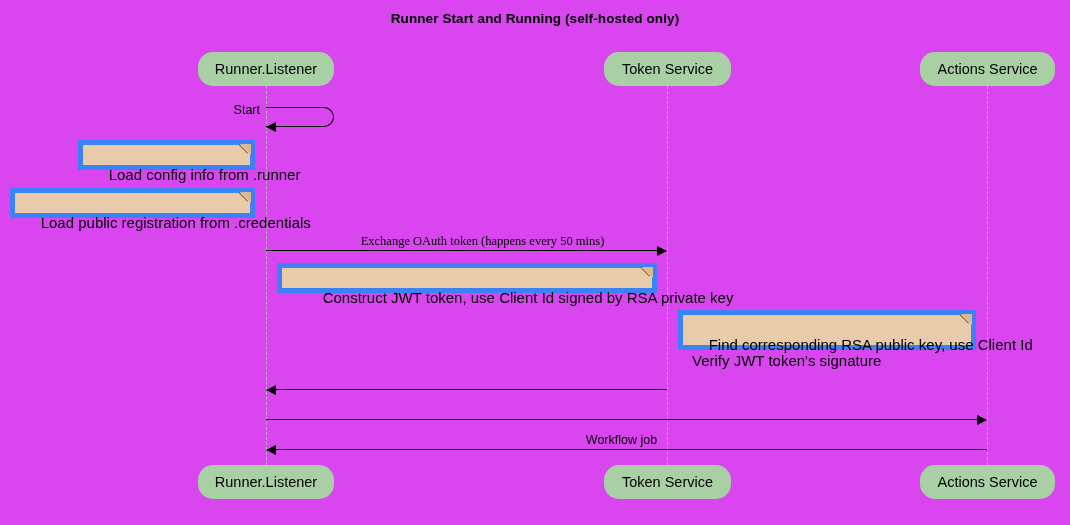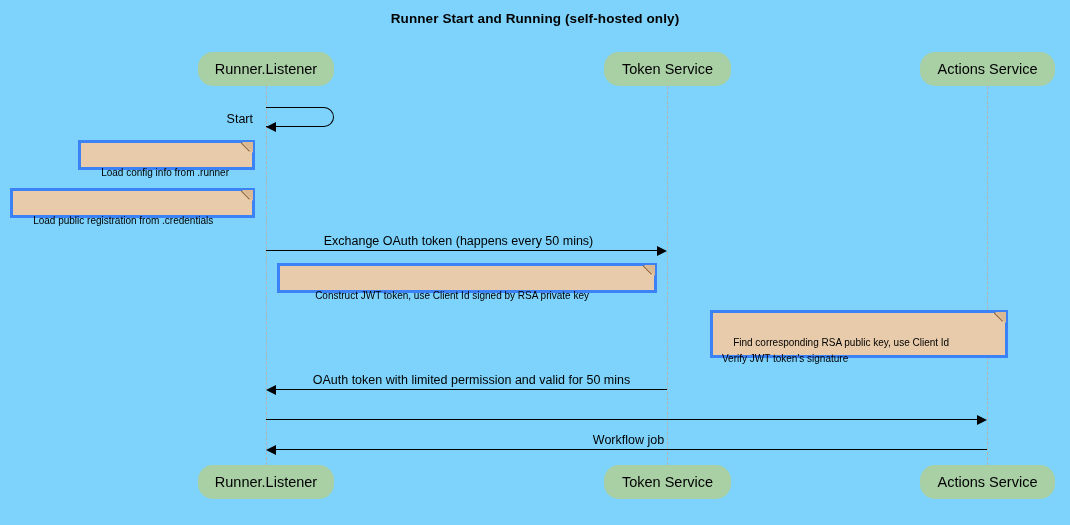--- a/index.html
+++ b/index.html
@@ -5,21 +5,21 @@
 <style>
   html, body {
     margin: 0;
     padding: 0;
     background: #ffffff;
   }
   #canvas {
     position: relative;
     width: 1070px;
     height: 525px;
-    background: #7dd3fc;
+    background: #d946ef;
     font-family: "Liberation Sans", sans-serif;
     overflow: hidden;
   }
   #diagram-title {
     position: absolute;
     left: 0;
     top: 11px;
     width: 1070px;
     text-align: center;
     font-size: 13.5px;
@@ -46,24 +46,24 @@
     display: flex;
     align-items: center;
     justify-content: center;
     box-sizing: border-box;
     white-space: nowrap;
   }
   
   .note {
     position: absolute;
     background: #e8cbaa;
-    border: 3px solid #3b82f6;
+    border: 5px solid #3b82f6;
     box-sizing: border-box;
     color: #000000;
-    font-size: 10px;
+    font-size: 15px;
     line-height: 16px;
     padding: 6px 10px 6px 9px;
     white-space: pre;
   }
   .note .fold {
     position: absolute;
     right: -1px;
     top: -1px;
     width: 0;
     height: 0;
@@ -144,57 +144,56 @@
   <div class="lifeline" style="left:987px;"></div>
 
   <div class="participant" style="left:198px; top:52px; width:136px;">Runner.Listener</div>
   <div class="participant" style="left:604px; top:52px; width:127px;">Token Service</div>
   <div class="participant" style="left:920px; top:52px; width:135px;">Actions Service</div>
 
   <div class="participant" style="left:198px; top:465px; width:136px;">Runner.Listener</div>
   <div class="participant" style="left:604px; top:465px; width:127px;">Token Service</div>
   <div class="participant" style="left:920px; top:465px; width:135px;">Actions Service</div>
 
-  <div class="msg-label rightal" style="left:143px; top:103px; width:110px;margin-top:9px;">Start</div>
+  <div class="msg-label rightal" style="left:150px; top:103px; width:110px;">Start</div>
   <div class="selfloop" style="left:266px; top:107px; width:68px; height:20px;"></div>
   <div class="arrowhead left" style="left:266px; top:122px;"></div>
 
   <div class="note" style="left:78px; top:140px; width:177px; height:30px;">
     <span>Load config info from .runner</span>
     <span class="fold"></span>
     <span class="fold-edge"></span>
   </div>
 
   <div class="note" style="left:10px; top:188px; width:245px; height:30px;">
     <span>Load public registration from .credentials</span>
     <span class="fold"></span>
     <span class="fold-edge"></span>
   </div>
 
-  <div class="msg-label center" style="left:258px; top:234px; width:401px;">Exchange OAuth token (happens every 50 mins)</div>
+  <div class="msg-label center" style="left:282px; top:234px; width:401px;font-family:Liberation Serif, serif;">Exchange OAuth token (happens every 50 mins)</div>
   <div class="msg-line" style="left:266px; top:250px; width:391px;"></div>
   <div class="arrowhead right" style="left:657px; top:245.8px;"></div>
 
   <div class="note" style="left:277px; top:263px; width:380px; height:30px;padding-left:24px;">
     <span>Construct JWT token, use Client Id signed by RSA private key</span>
     <span class="fold"></span>
     <span class="fold-edge"></span>
   </div>
 
-  <div class="note" style="left:710px; top:310px; width:298px; height:48px;">
+  <div class="note" style="left:678px; top:310px; width:298px; height:40px;">
     <span>Find corresponding RSA public key, use Client Id
 Verify JWT token's signature</span>
     <span class="fold"></span>
     <span class="fold-edge"></span>
   </div>
 
-  <div class="msg-label center" style="left:276px; top:373px; width:391px;">OAuth token with limited permission and valid for 50 mins</div>
   <div class="msg-line" style="left:276px; top:389px; width:391px;"></div>
   <div class="arrowhead left" style="left:266px; top:384.8px;"></div>
 
   <div class="msg-line" style="left:266px; top:419px; width:711px;"></div>
   <div class="arrowhead right" style="left:977px; top:414.8px;"></div>
 
-  <div class="msg-label center" style="left:276px; top:433px; width:705px;">Workflow job</div>
+  <div class="msg-label center" style="left:269px; top:433px; width:705px;">Workflow job</div>
   <div class="msg-line" style="left:276px; top:449px; width:711px;"></div>
   <div class="arrowhead left" style="left:266px; top:444.8px;"></div>
 
 </div>
 
 </body></html>

